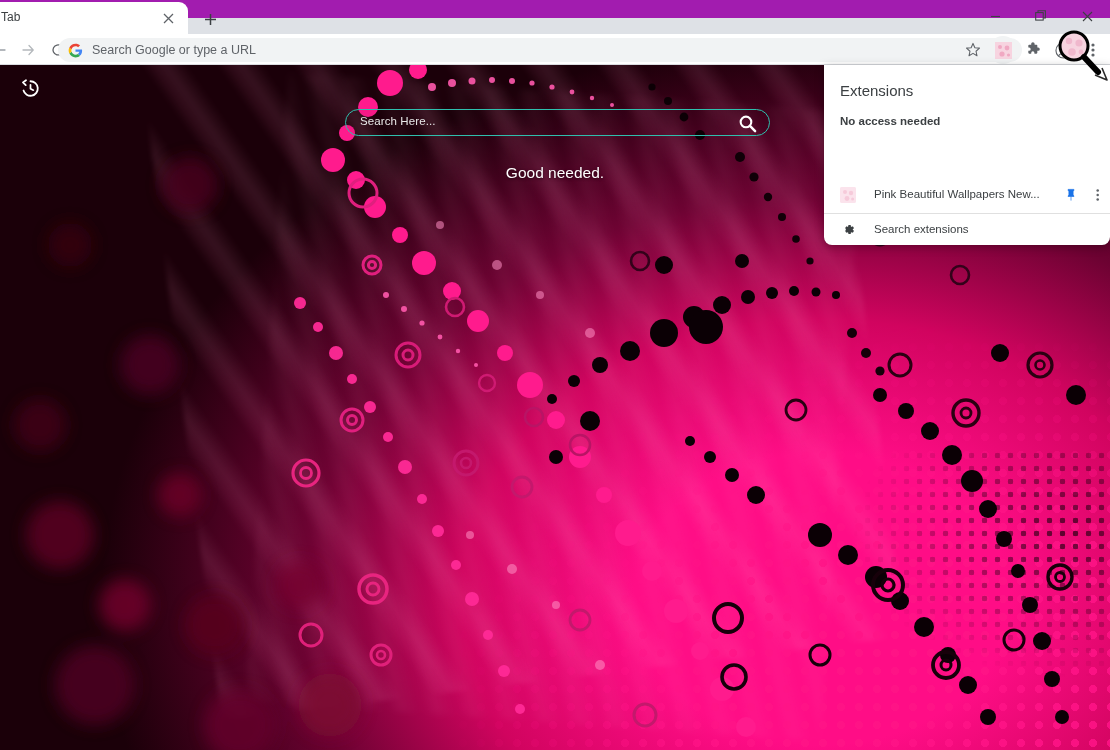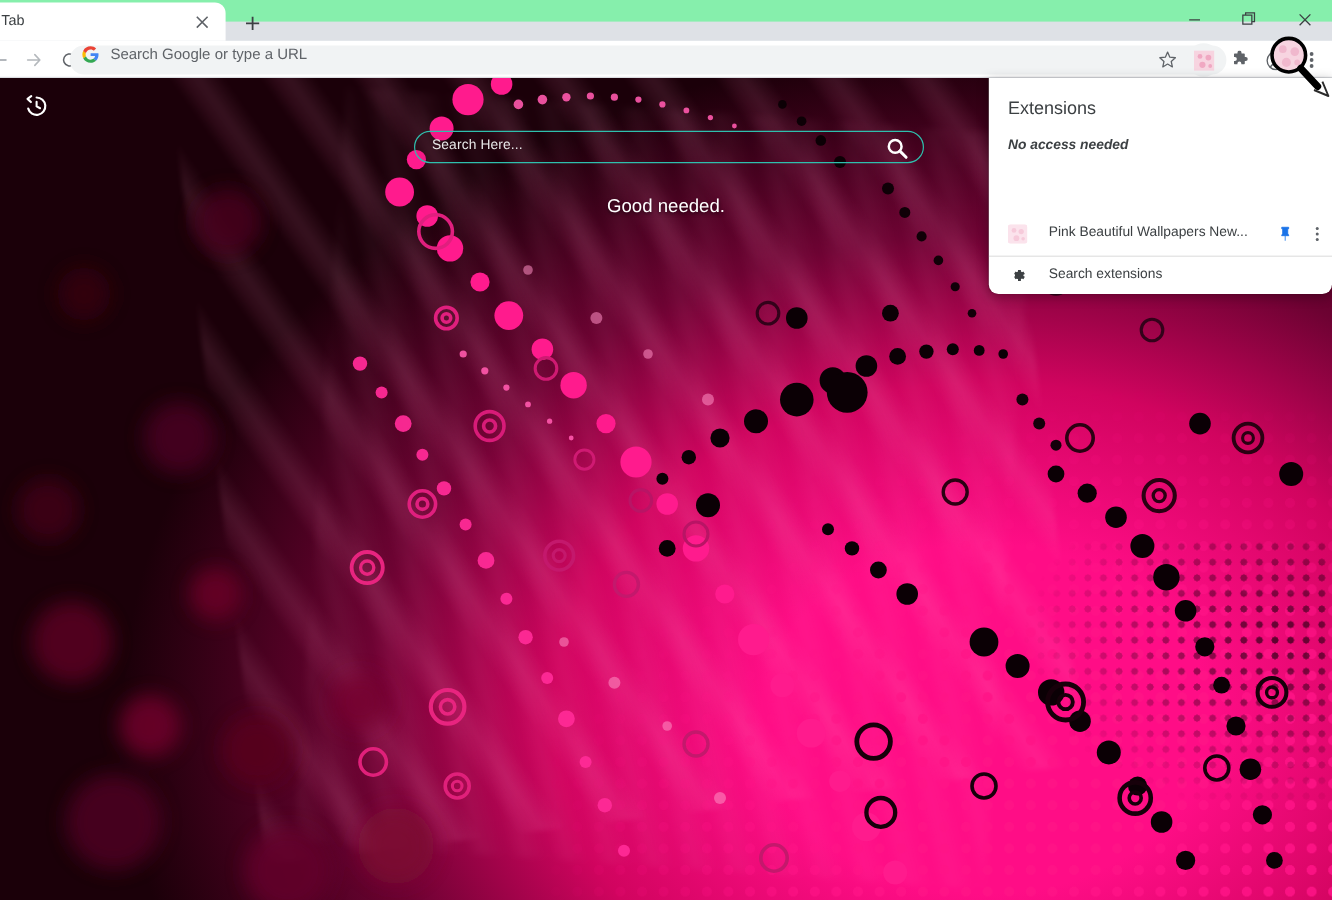--- a/index.html
+++ b/index.html
@@ -7,21 +7,21 @@
     width: 1110px; height: 750px;
     overflow: hidden;
     font-family: "Liberation Sans", sans-serif;
     background: #dee1e6;
   }
   #app { position: relative; width: 1110px; height: 750px; overflow: hidden; }
 
   
   .tabstrip {
     position: absolute; top: 0; left: 0; width: 1110px; height: 18px;
-    background: #86efac;
+    background: #a21caf;
   }
   .tab {
     position: absolute; left: -12px; top: 2px; width: 200px; height: 32px;
     background: #ffffff;
     border-radius: 9px 9px 0 0;
     display: flex; align-items: center;
   }
   .tab-title {
     position: absolute; left: 13px; top: 8px;
     font-size: 12px; color: #3c4043;
@@ -61,21 +61,21 @@
     width: 28px; height: 28px;
     display: flex; align-items: center; justify-content: center;
     border-radius: 50%;
     flex: 0 0 auto;
   }
   .omnibox {
     position: absolute; left: 58px; top: 4px;
     width: 964px; height: 24px;
     background: #f1f3f4;
     border-radius: 13px;
-    display: flex; 
+    display: flex; align-items: center;
     padding-left: 10px;
   }
   .omnibox-text {
     font-size: 12.5px; color: #5f6368; margin-left: 9px;
     white-space: nowrap;
   }
   .g-logo { width: 15px; height: 15px; flex: 0 0 auto; }
   .tb-right {
     position: absolute; right: 2px; top: 2px;
     display: flex; align-items: center;
@@ -194,21 +194,21 @@
     box-shadow: 0 2px 10px rgba(0,0,0,0.28), 0 0 1px rgba(0,0,0,0.22);
     overflow: hidden;
     text-align: right;
   }
   .ext-title {
     position: absolute; left: 16px; top: 17px;
     font-size: 15px; color: #3c4043;
   }
   .ext-section-title {
     position: absolute; left: 16px; top: 50px;
-    font-size: 11.5px; font-weight: bold; color: #3c4043; font-style: italic;
+    font-size: 11.5px; font-weight: bold; color: #3c4043;
   }
   .ext-section-desc {
     position: absolute; left: 16px; top: 68px; width: 250px;
     font-size: 11.5px; color: #3c4043; line-height: 18px;
   }
   .ext-row {
     position: absolute; left: 0; top: 114px; width: 286px; height: 32px;
     display: flex; align-items: center;
   }
   .ext-row-icon {

